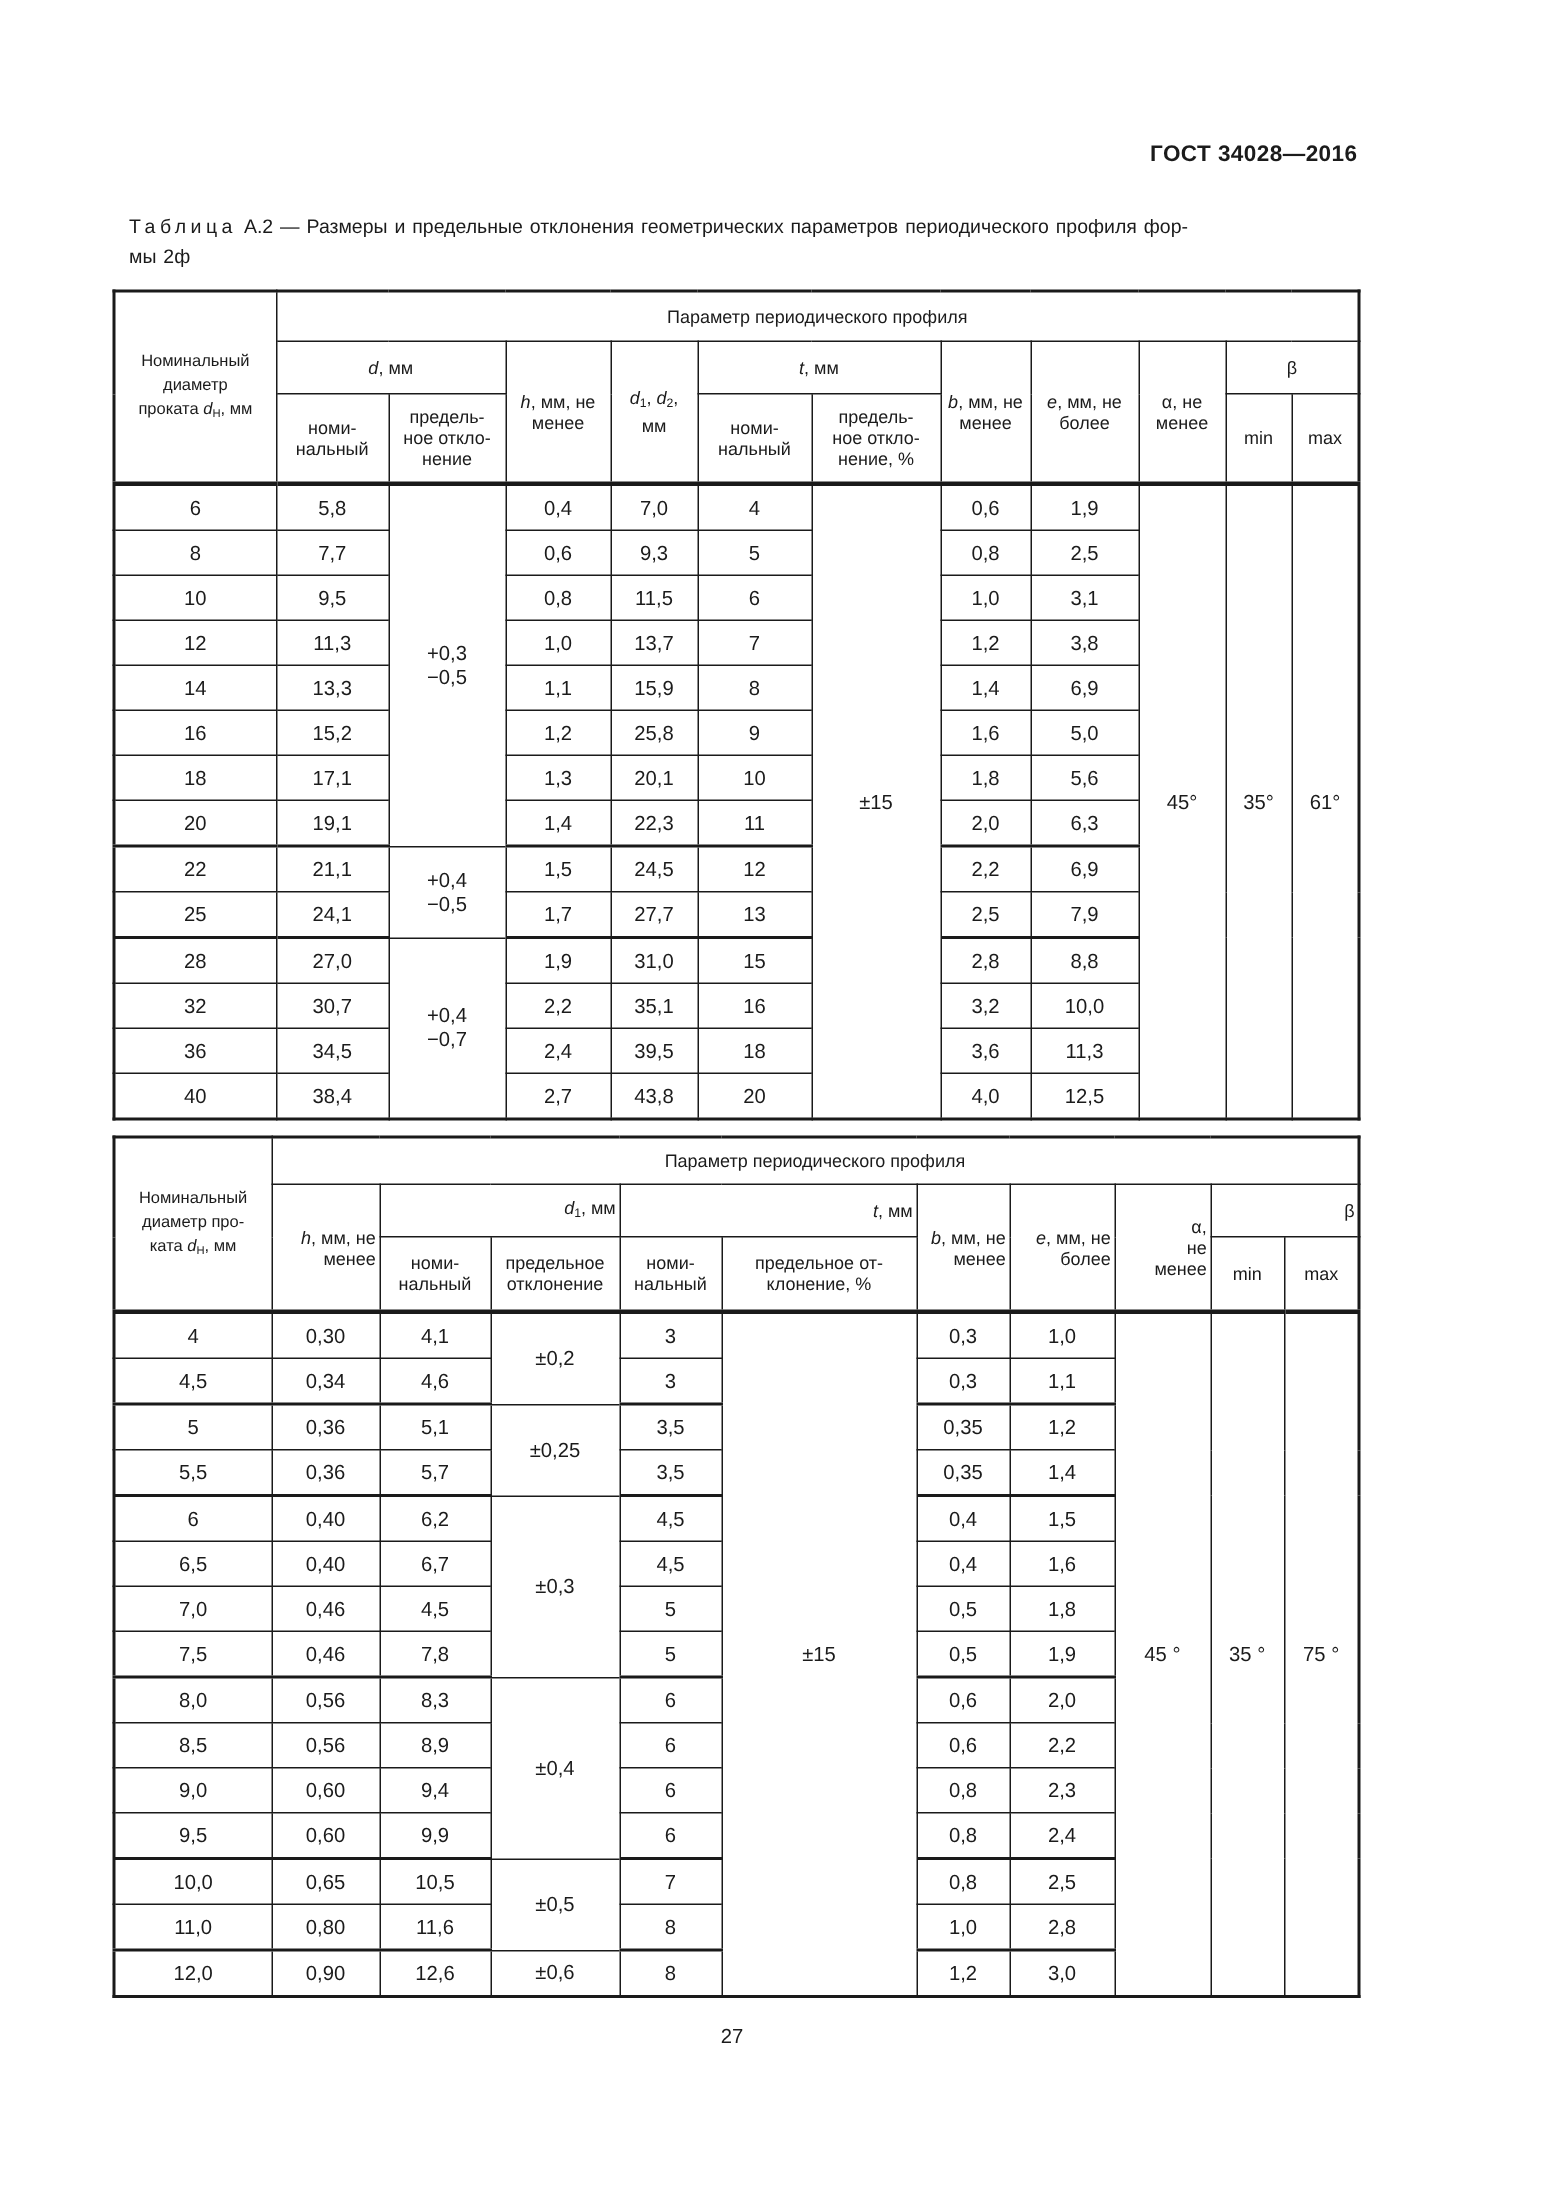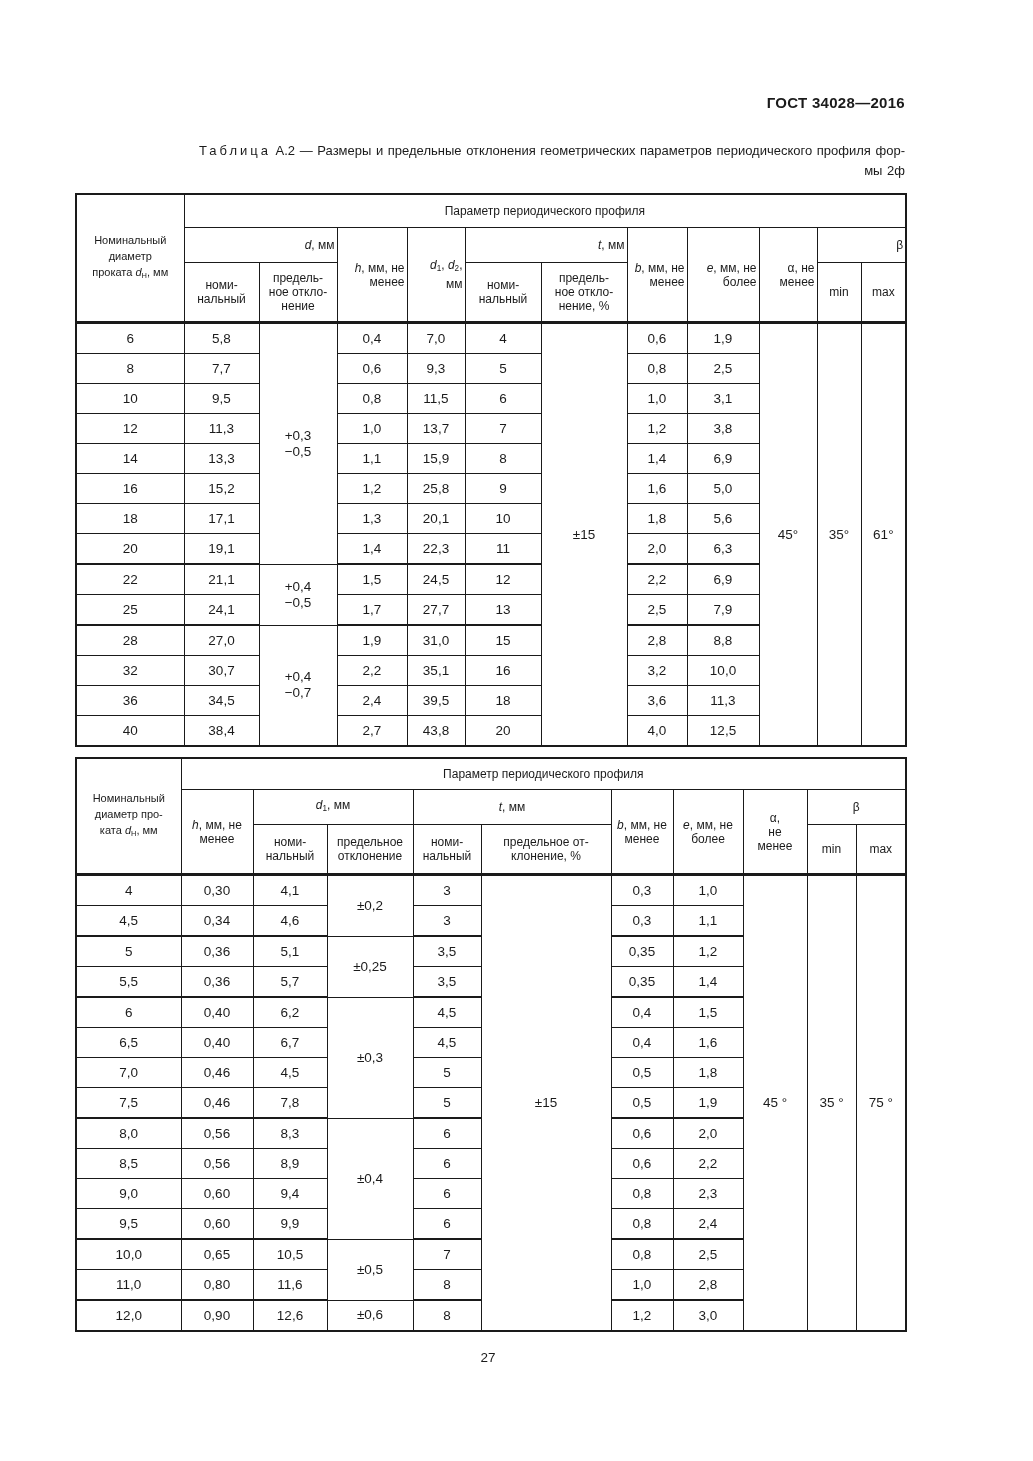--- a/index.html
+++ b/index.html
@@ -13,25 +13,24 @@
   }
   .content{width:830px;margin-left:75px;}
   .doc-header{
     margin-top:94px;
     text-align:right;
     font-weight:bold;
     font-size:15px;
     letter-spacing:0.3px;
   }
   .caption{
-    margin:0;
+    margin:11px;
     font-size:13px;
     line-height:20px;
     word-spacing:1px;
-    text-align:right;
   }
   .caption-a2{margin-top:30px;}
   .caption-a3{margin-top:15px;}
   .tword{letter-spacing:3px;}
   table{
     border-collapse:collapse;
     table-layout:fixed;
     width:830px;
     border:2px solid #1a1a1a;
   }
@@ -41,24 +40,24 @@
     border:1px solid #1a1a1a;
     text-align:center;
     vertical-align:middle;
     white-space:pre-line;
     padding:1px 2px;
   }
   thead td{font-size:12px;line-height:14px;}
   thead td.col1h{font-size:11px;line-height:16px;}
   tbody td{font-size:13.5px;height:27px;line-height:16px;}
   .table-a2 thead tr:nth-child(1) td{height:30px;}
-  .table-a2 thead tr:nth-child(2) td{height:32px;text-align:right;}
+  .table-a2 thead tr:nth-child(2) td{height:32px;}
   .table-a2 thead tr:nth-child(3) td{height:56px;}
   .table-a3 thead tr:nth-child(1) td{height:28px;}
-  .table-a3 thead tr:nth-child(2) td{height:32px;}
+  .table-a3 thead tr:nth-child(2) td{height:32px;text-align:right;}
   .table-a3 thead tr:nth-child(3) td{height:46px;}
   tbody tr:first-child td{border-top:3px solid #1a1a1a;}
   tr.gb td{border-bottom:2px solid #1a1a1a;}
   .it{font-style:italic;}
   .sb{font-size:68%;vertical-align:-0.25em;}
   .page-number{
     margin-top:18px;
     text-align:center;
     font-size:13.5px;
     padding-right:4px;

